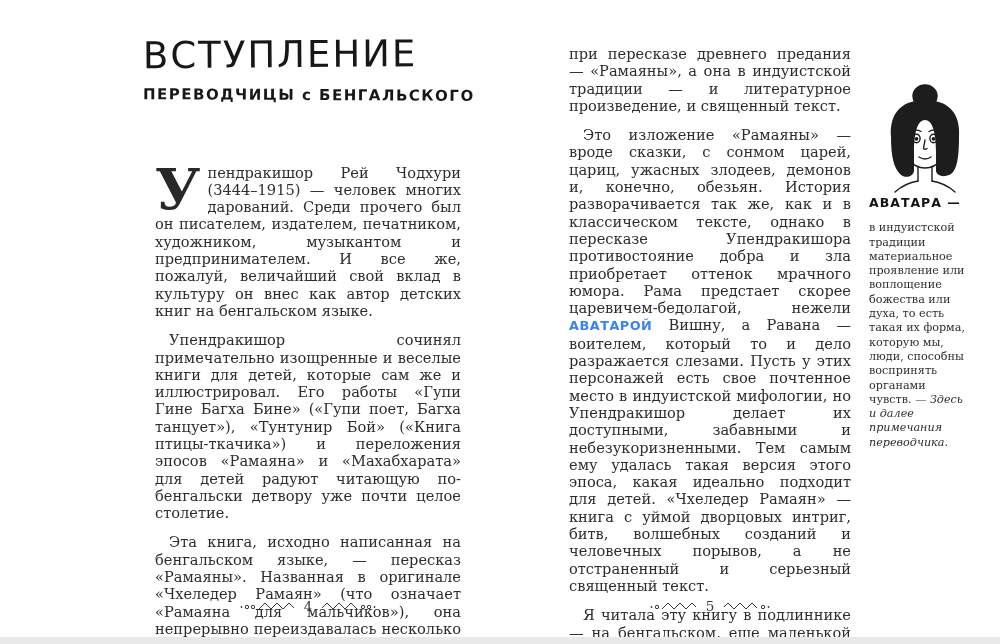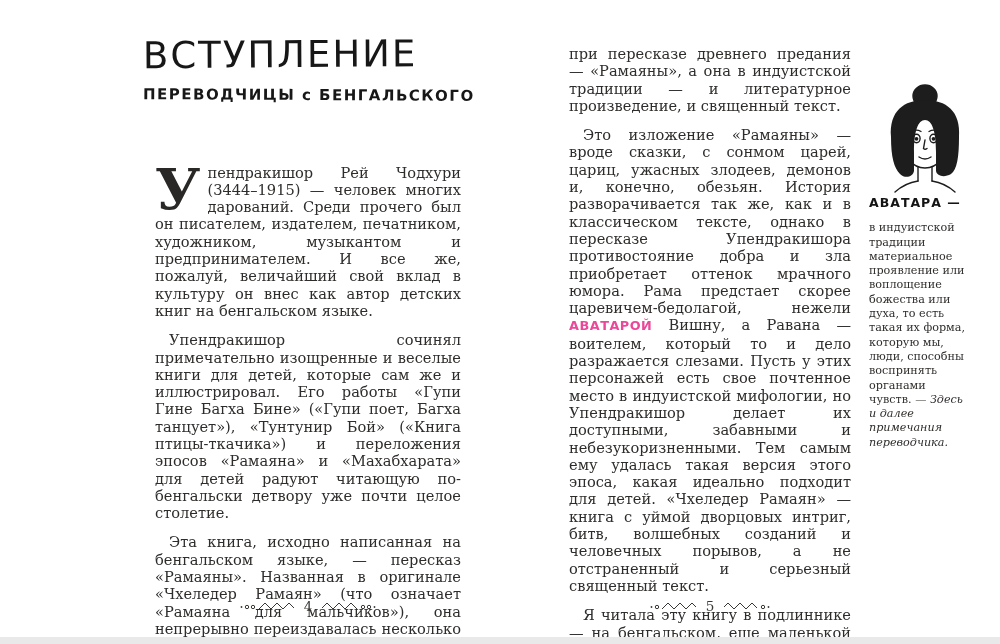--- a/index.html
+++ b/index.html
@@ -36,21 +36,21 @@
   .dropcap{
     float:left;
     font-size:56px;line-height:46px;
     font-weight:700;color:#2a2826;
     padding:2px 7px 0 0;
   }
   
   .right-col{position:absolute;left:557px;top:33px;width:306px;}
   .hand-word{
     font-family:"DejaVu Sans","Liberation Sans",sans-serif;
-    font-weight:700;font-size:0.88em;letter-spacing:0.5px;color:#ec4899;
+    font-weight:700;font-size:0.88em;letter-spacing:0.5px;color:#3b82f6;
   }
   
   .portrait{position:absolute;left:874px;top:82px;width:106px;height:112px;}
   .margin-note{
     position:absolute;left:869px;top:196px;width:99px;
     font-size:11.2px;line-height:14.3px;color:#2f2d2b;
   }
   .note-term{
     font-family:"DejaVu Sans","Liberation Sans",sans-serif;
     font-weight:700;font-size:12.5px;letter-spacing:1px;color:#141414;

